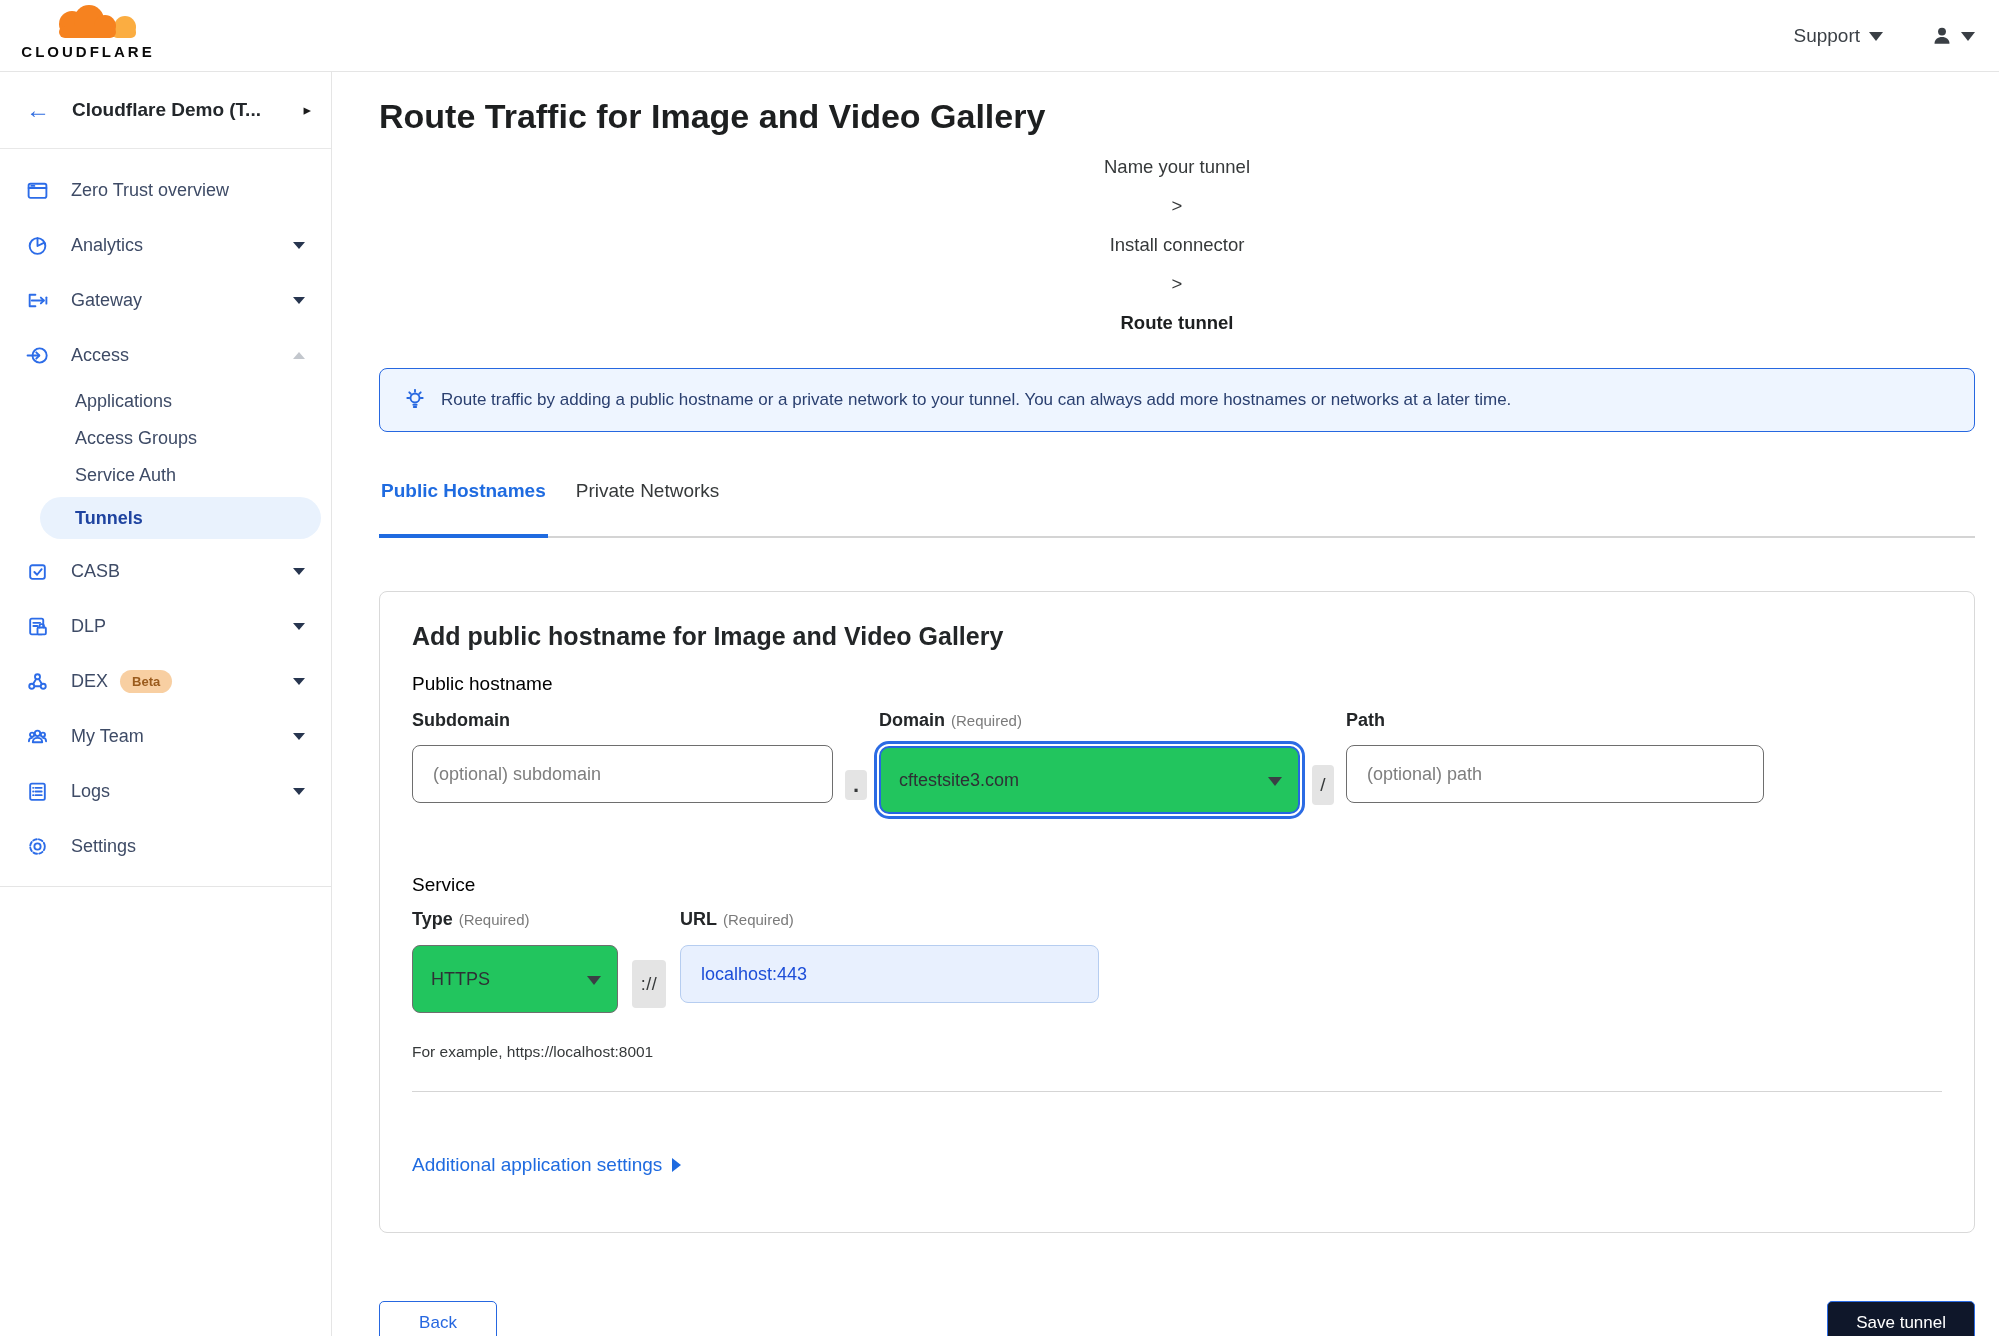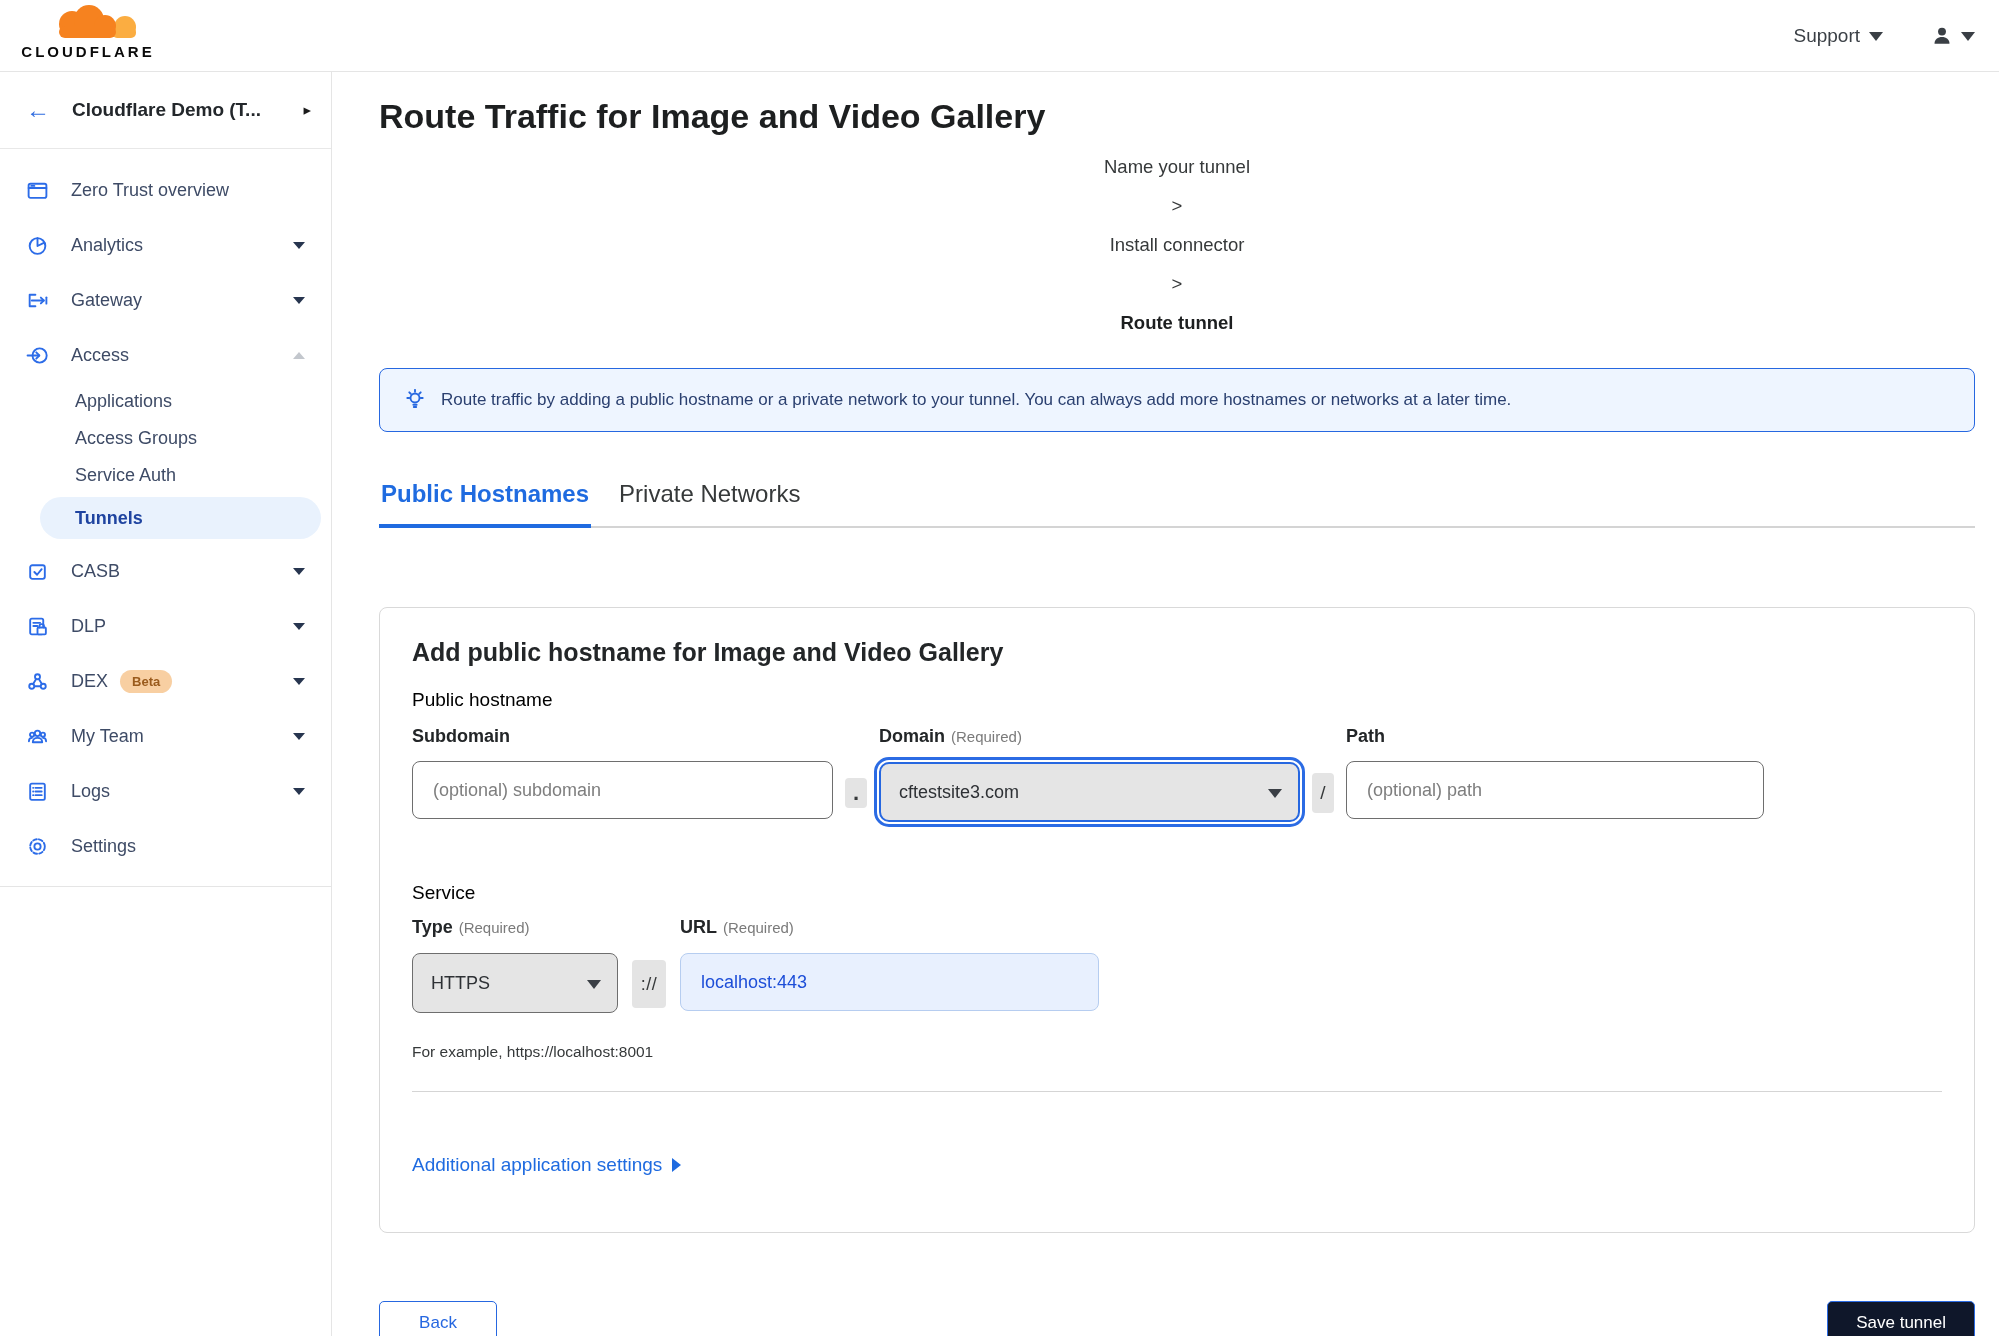--- a/index.html
+++ b/index.html
@@ -51,35 +51,35 @@
   .steps .sep { color:#36393a; }
   .step-active { font-weight:700; color:#1d1f20; }
 
   .banner { margin-top:34px; background:#eef5ff; border:1.5px solid #2667e0; border-radius:8px;
     padding:20px 24px; display:flex; align-items:center; gap:15px; color:#2b4070; font-size:17px; }
   .banner.second { margin-top:14px; padding:17px 24px; }
   .banner a { color:#2b4070; text-decoration:underline; cursor:pointer; }
   .banner .bic { flex:none; width:22px; height:22px; }
 
   .tabs { margin-top:48px; display:flex; gap:26px; border-bottom:2px solid #d4d4d4; }
-  .tab { font-size:24px; padding:0 2px 16px 2px; cursor:pointer; margin-bottom:-2px; color:#36393a; }
+  .tab { font-size:19px; padding:0 2px 32px 2px; cursor:pointer; margin-bottom:-2px; color:#36393a; }
   .tab.active { color:#1f6be0; font-weight:600; border-bottom:4px solid #1f6be0; }
 
-  .card { margin-top:79px; border:1px solid #d9d9d9; border-radius:8px; background:#fff;
+  .card { margin-top:53px; border:1px solid #d9d9d9; border-radius:8px; background:#fff;
     padding:30px 32px 56px; }
   .card h2 { font-size:25px; font-weight:700; color:#232628; }
   .section-label { margin-top:20px; font-size:19px; line-height:26px; color:#000000; }
   .field-row { display:flex; margin-top:10px; }
   .field-col { display:flex; flex-direction:column; }
   .field-label { font-size:18px; line-height:26px; font-weight:700; color:#232628; margin-bottom:12px; }
   .req { font-weight:400; font-size:15px; color:#7a7a7a; margin-left:6px; }
   .tinput { height:58px; border:1px solid #6e6e6e; border-radius:8px; padding:0 20px; font-size:18px;
     font-family:"Liberation Sans", sans-serif; color:#1d4ed8; background:#fff; outline:none; }
   .tinput::placeholder { color:#7e7e7e; }
-  .selectbox { height:60px; border:1px solid #6e6e6e; border-radius:8px; background:#e5e5e5;
+  .selectbox { height:68px; border:1px solid #6e6e6e; border-radius:8px; background:#22c55e;
     display:flex; align-items:center; padding:0 18px; font-size:18px; color:#2e3135;
     cursor:pointer; position:relative; }
   .selectbox .sel-caret { position:absolute; right:16px; top:50%; margin-top:-3px; width:0; height:0;
     border-left:7px solid transparent; border-right:7px solid transparent; border-top:9px solid #3a3f45; }
   .selectbox.focused { border:2px solid #2667e0; outline:3px solid #2b6be4; outline-offset:2px; border-radius:10px; }
   .chip { background:#e4e4e4; border-radius:4px; color:#36393a; display:flex; align-items:center;
     justify-content:center; align-self:flex-end; }
   .chip.dot { width:22px; height:30px; margin:0 12px 14px; font-size:22px; font-weight:700; }
   .chip.slash { width:22px; height:40px; margin:0 12px 9px; font-size:19px; }
   .chip.proto { width:34px; height:48px; margin:0 14px 5px; font-size:18px; letter-spacing:0.5px; }

